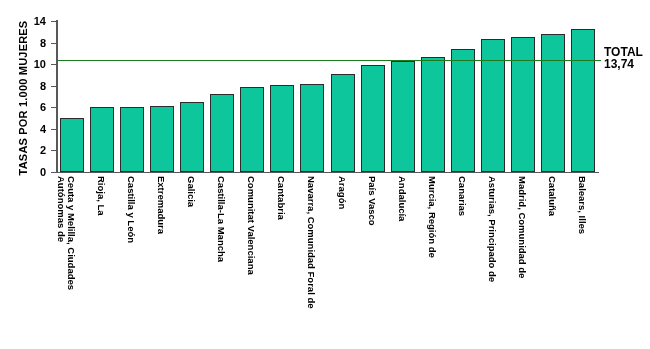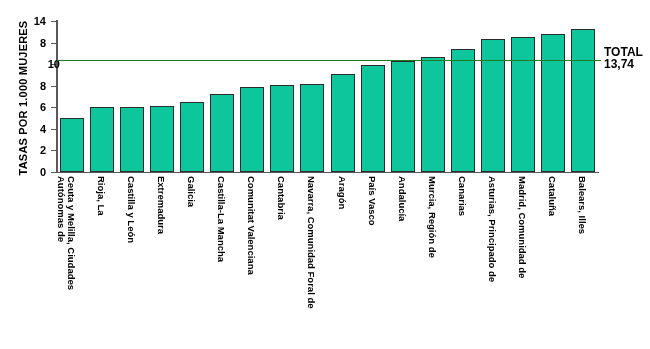--- a/index.html
+++ b/index.html
@@ -79,21 +79,21 @@
       <div class="tick-label" style="top: 167px; left: 24px;">0</div>
       <div class="tick" style="top: 150.429px;"></div>
       <div class="tick-label" style="top: 145.429px; left: 24px;">2</div>
       <div class="tick" style="top: 128.857px;"></div>
       <div class="tick-label" style="top: 123.857px; left: 24px;">4</div>
       <div class="tick" style="top: 107.286px;"></div>
       <div class="tick-label" style="top: 102.286px; left: 24px;">6</div>
       <div class="tick" style="top: 85.7143px;"></div>
       <div class="tick-label" style="top: 80.7143px; left: 24px;">8</div>
       <div class="tick" style="top: 64.1429px;"></div>
-      <div class="tick-label" style="top: 59.1429px; left: 38px;">10</div>
+      <div class="tick-label" style="top: 59.1429px; left: 24px;">10</div>
       <div class="tick" style="top: 42.5714px;"></div>
       <div class="tick-label" style="top: 37.5714px; left: 24px;">8</div>
       <div class="tick" style="top: 21px;"></div>
       <div class="tick-label" style="top: 16px; left: 24px;">14</div>
     </div>
 
   <div class="bars" id="bars">
       <div class="bar" title="Ceuta y Melilla, Ciudades Autónomas de: 5" style="left: 3.00556px; width: 24.0444px; height: 53.9286px; background: rgb(14, 198, 155); border-color: rgb(43, 43, 43);"></div>
       <div class="bar" title="Rioja, La: 6" style="left: 33.0611px; width: 24.0444px; height: 64.7143px; background: rgb(14, 198, 155); border-color: rgb(43, 43, 43);"></div>
       <div class="bar" title="Castilla y León: 6" style="left: 63.1167px; width: 24.0444px; height: 64.7143px; background: rgb(14, 198, 155); border-color: rgb(43, 43, 43);"></div>

